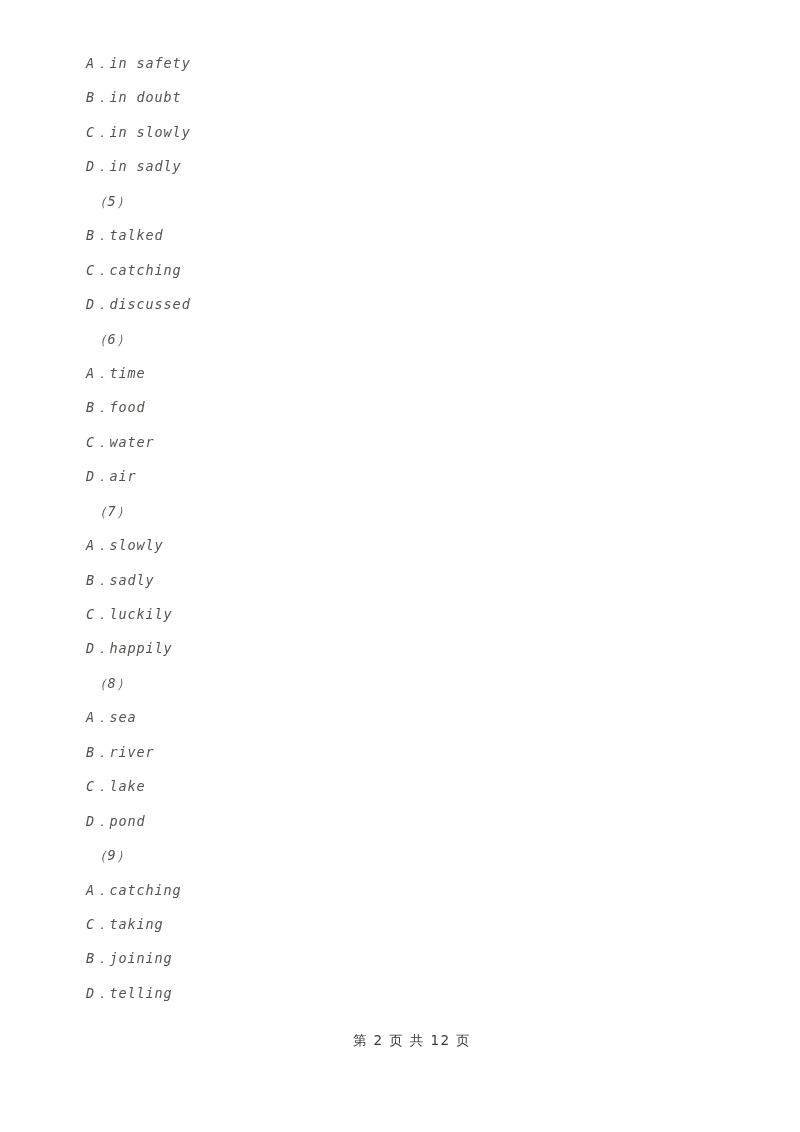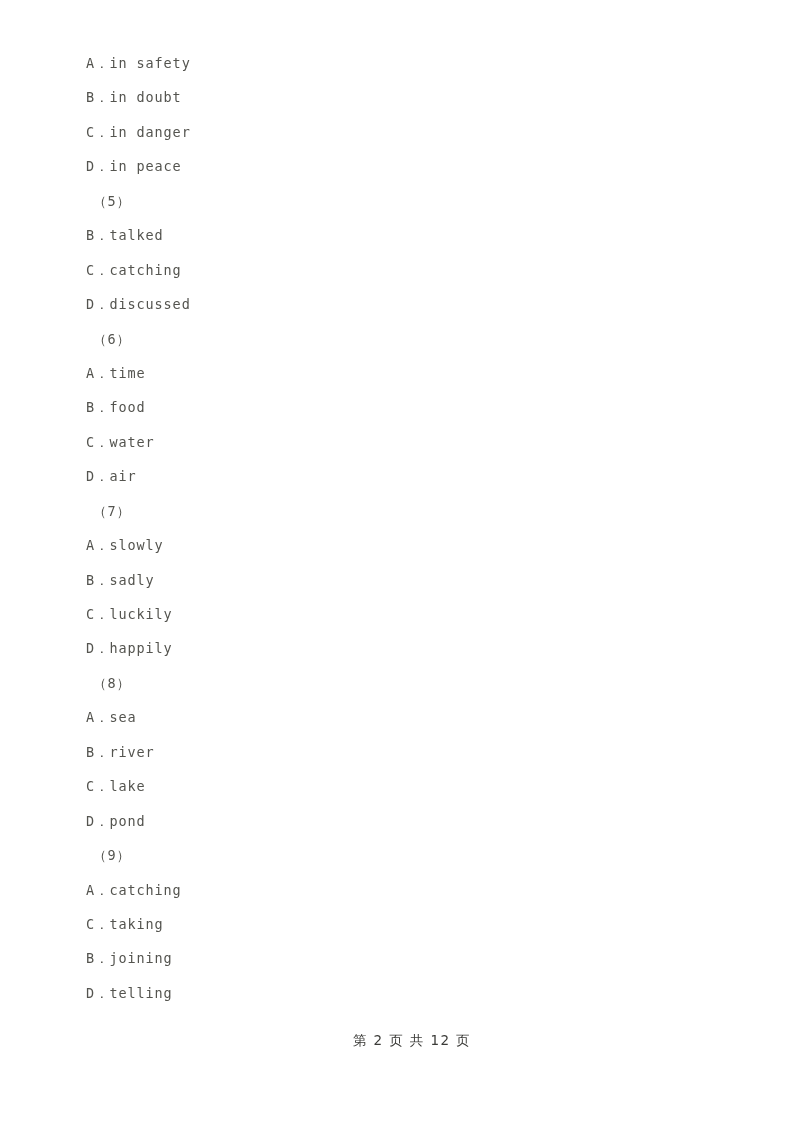--- a/index.html
+++ b/index.html
@@ -32,20 +32,21 @@
   }
 
   
   .line {
     height: 34.45px;
     line-height: 34.45px;
     white-space: pre;
     color: #54544f;
     font-size: 13.5px;
     letter-spacing: 0.9px;
+    font-style: italic;
   }
 
   .line.option {
     padding-left: 0px;
   }
 
   .line.qnum {
     padding-left: 7px;
     color: #54544f;
   }
@@ -64,22 +65,22 @@
   }
 </style>
 </head>
 <body>
 
 <div class="page">
 
   <div class="content">
       <div class="line option">A．in safety</div>
       <div class="line option">B．in doubt</div>
-      <div class="line option">C．in danger</div>
-      <div class="line option">D．in peace</div>
+      <div class="line option">C．in slowly</div>
+      <div class="line option">D．in sadly</div>
       <div class="line qnum">（5）</div>
       <div class="line option">B．talked</div>
       <div class="line option">C．catching</div>
       <div class="line option">D．discussed</div>
       <div class="line qnum">（6）</div>
       <div class="line option">A．time</div>
       <div class="line option">B．food</div>
       <div class="line option">C．water</div>
       <div class="line option">D．air</div>
       <div class="line qnum">（7）</div>

